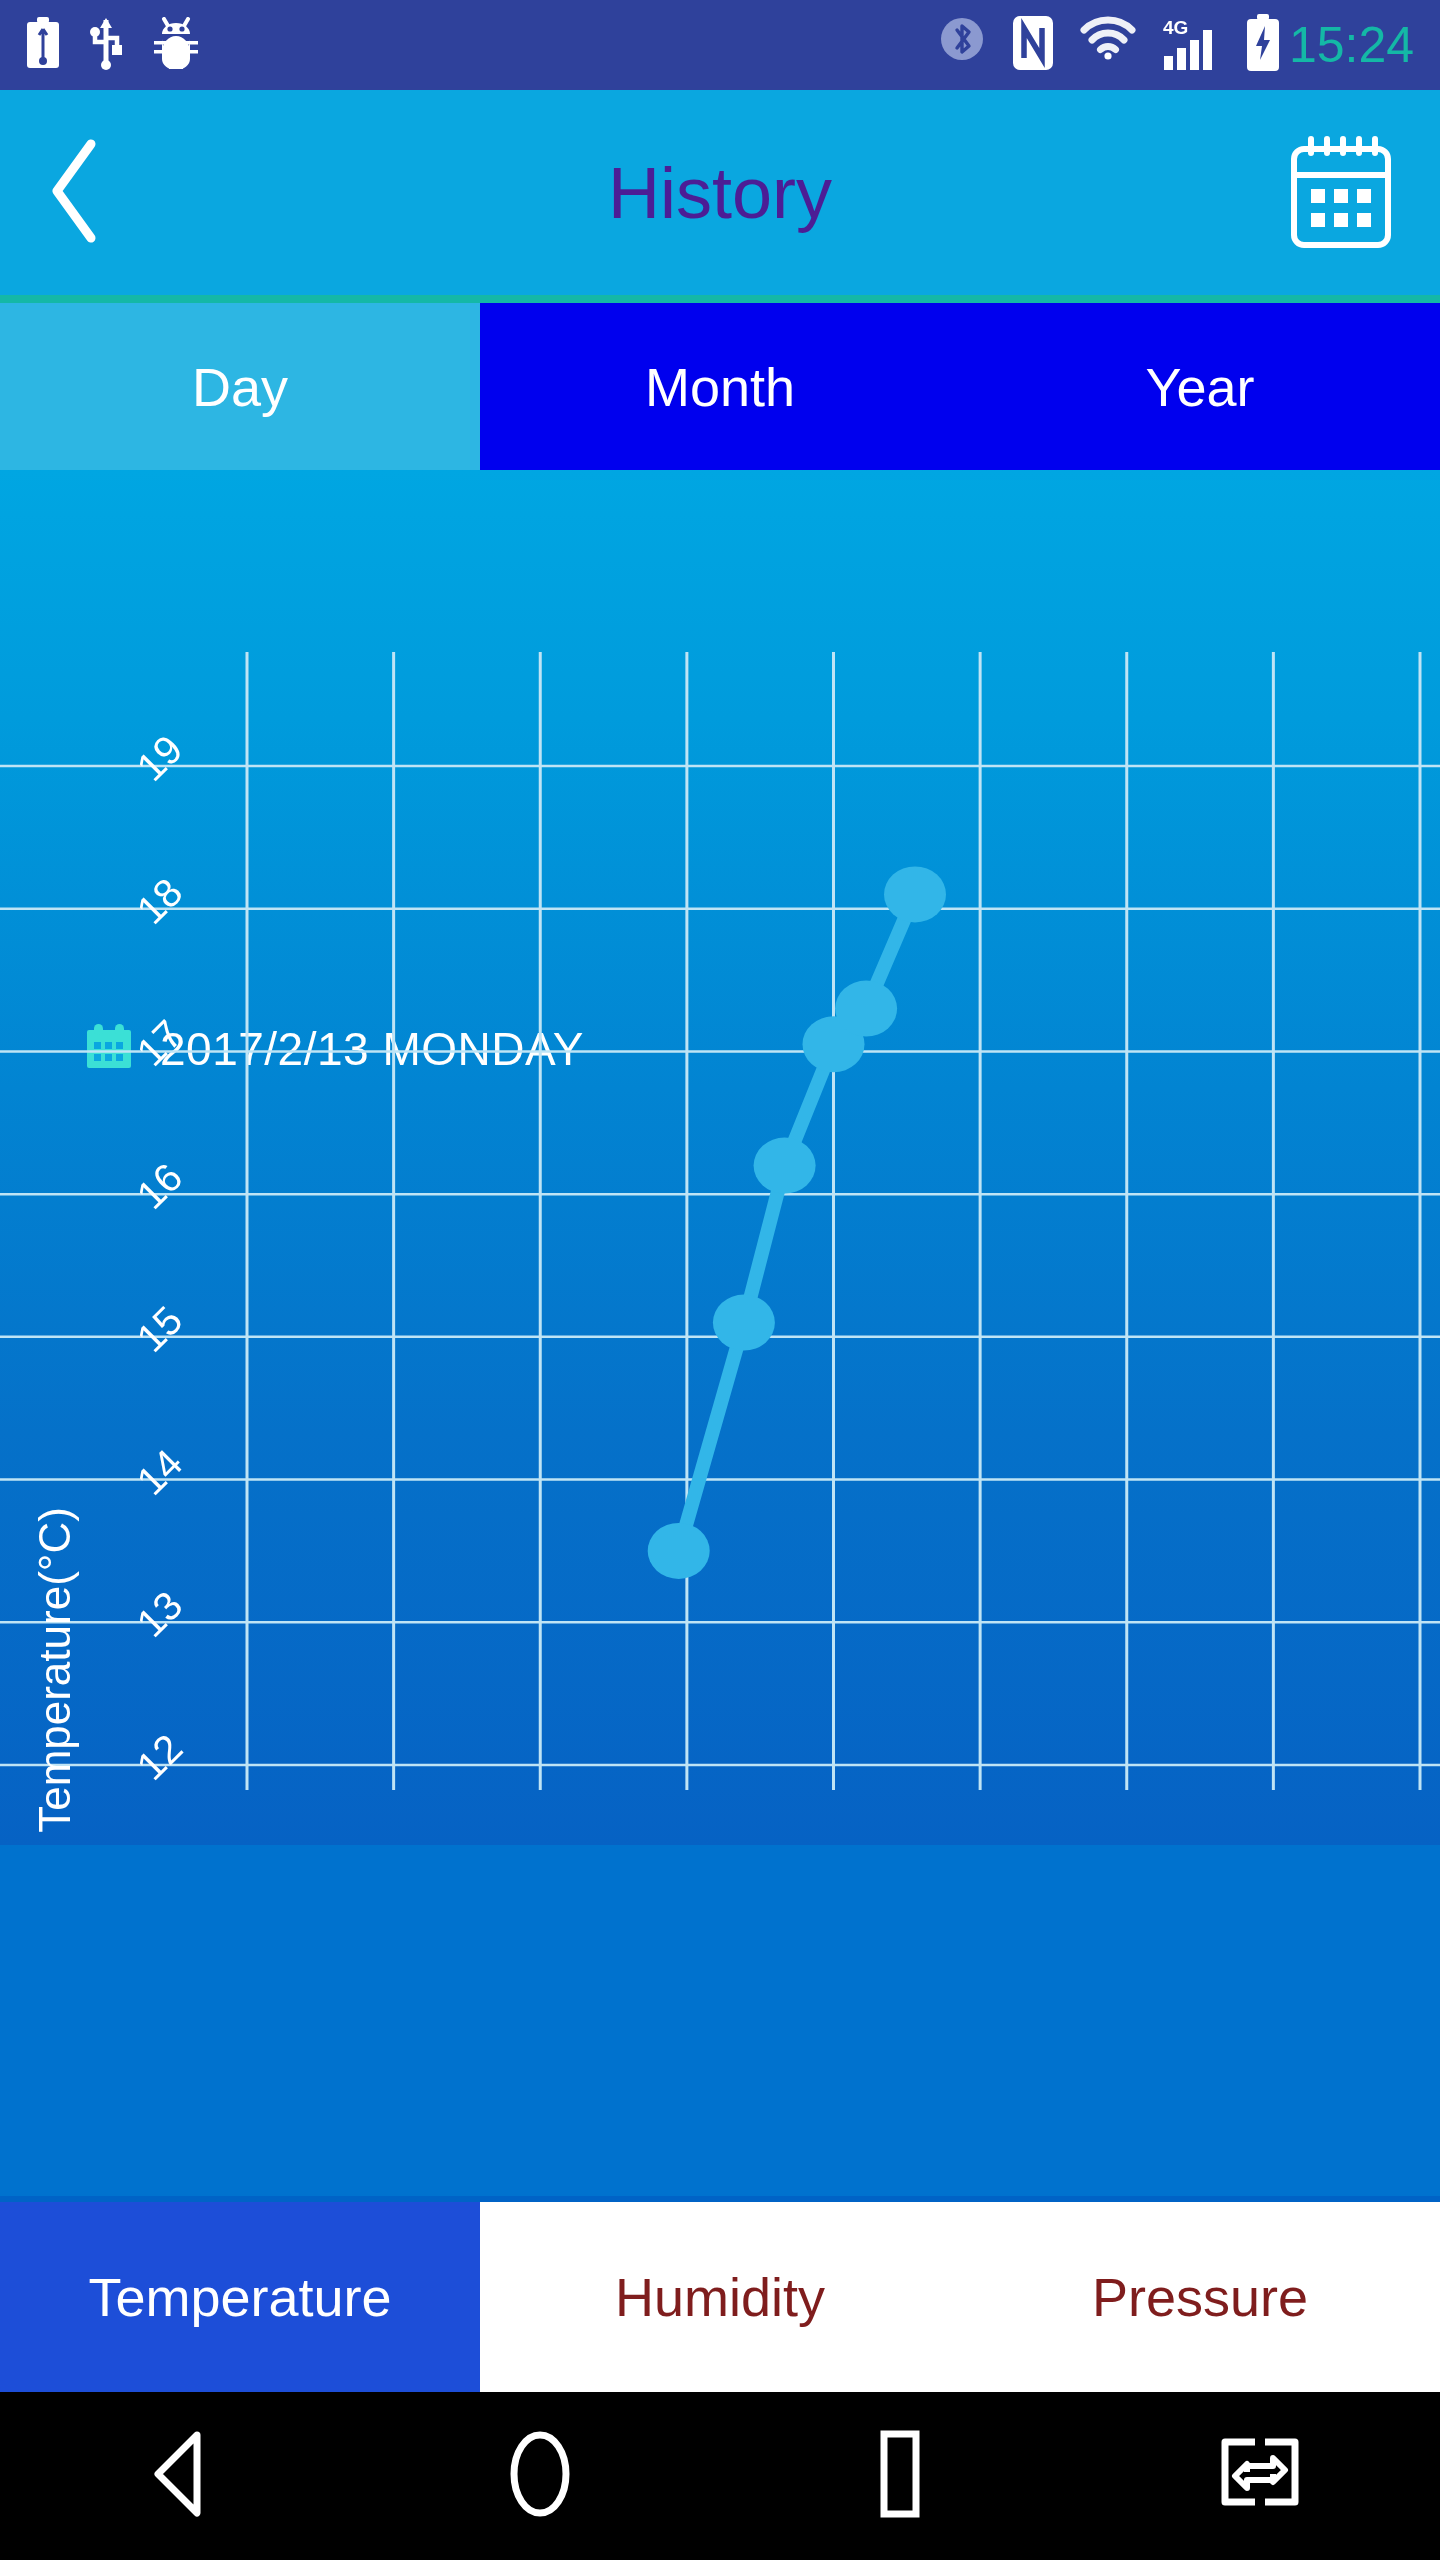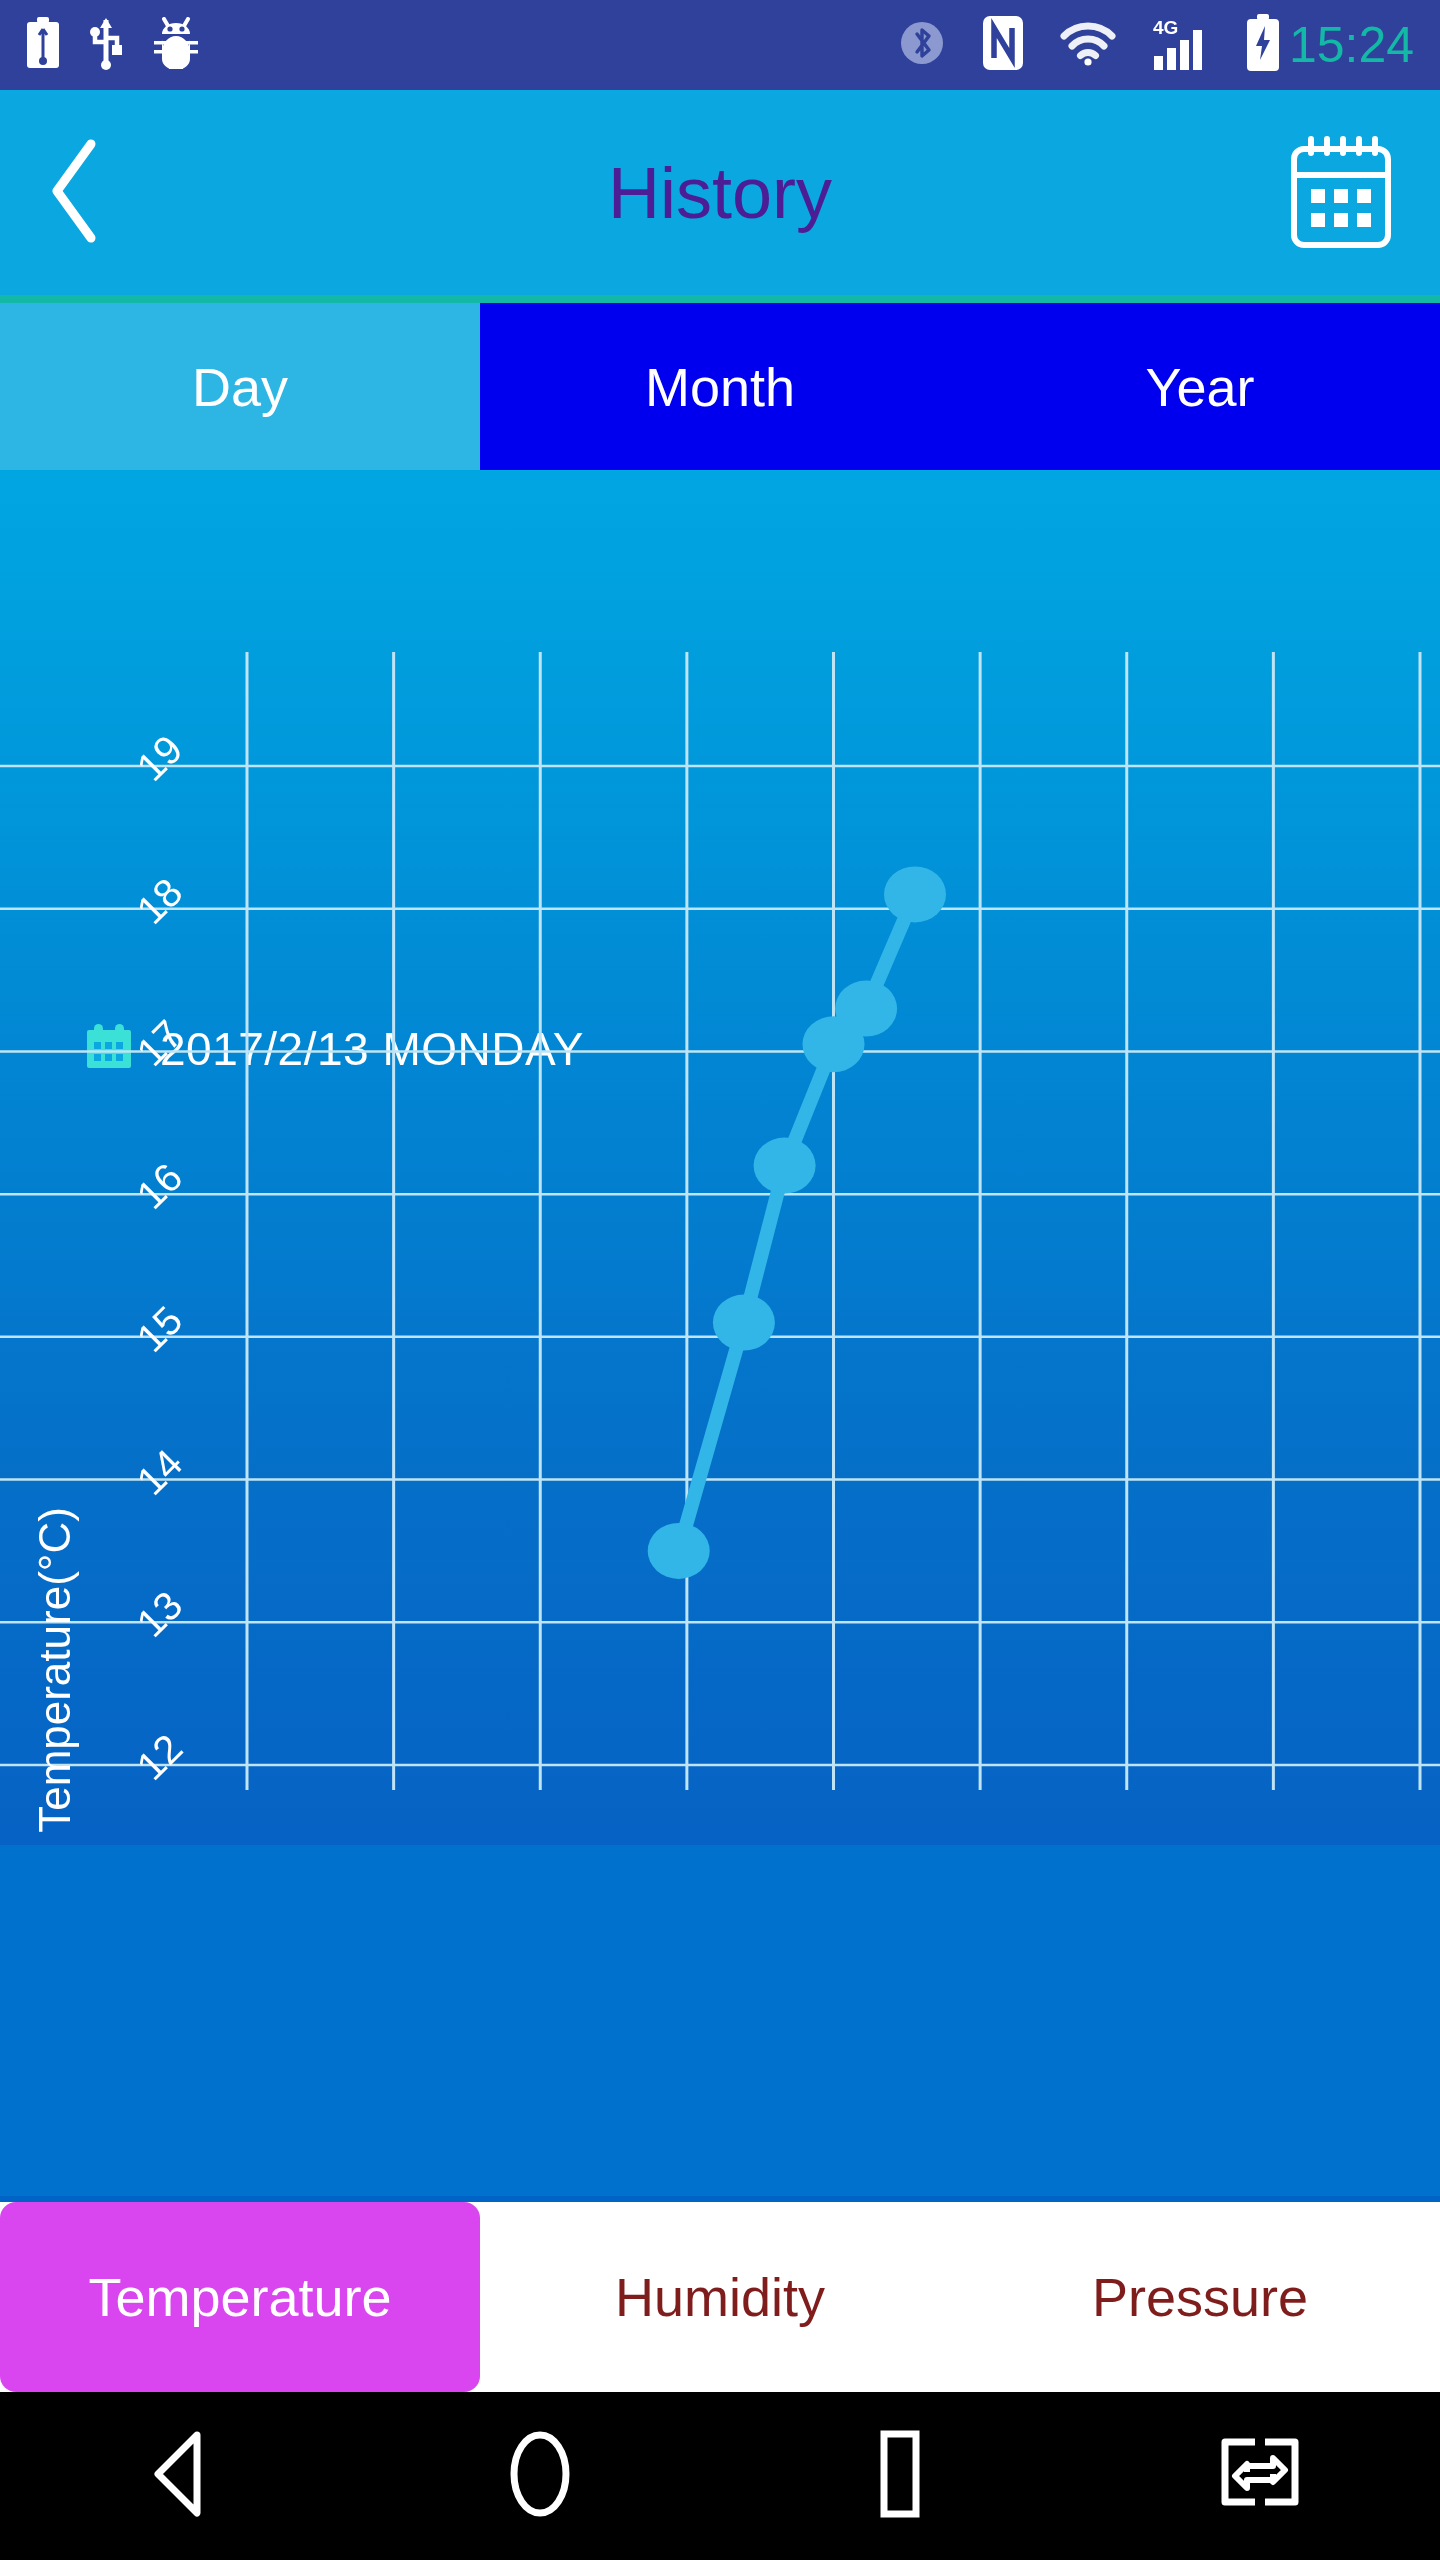--- a/index.html
+++ b/index.html
@@ -15,21 +15,21 @@
   #status-bar {
     height:90px; width:100%;
     background:#2F419B;
     display:flex; align-items:center;
     padding:0 26px;
     position:relative;
   }
   .sb-left { display:flex; align-items:center; gap:30px; }
   .sb-right {
     margin-left:auto;
-    display:flex; align-items:center; gap:34px;
+    display:flex; gap:24px;
   }
   .sb-ico { display:block; }
   #status-clock {
     color:#14b8a6; font-size:50px; font-weight:400;
     letter-spacing:0px; line-height:1; margin-left:8px;
   }
 
   
   #app-header {
     height:205px; width:100%;
@@ -119,21 +119,21 @@
     border-top:6px solid #0063C6;
   }
   .measure-tab {
     flex:1;
     display:flex; align-items:center; justify-content:center;
     font-size:54px; font-weight:400;
     color:#7f1d1d;
     background:#fff;
     cursor:pointer;
   }
-  .measure-tab.active { background:#d946ef; color:#fff;border-radius:16px; }
+  .measure-tab.active { background:#1d4ed8; color:#fff; }
 
   
   #nav-bar {
     position:absolute; left:0; top:2392px;
     width:100%; height:168px;
     background:#000;
     display:flex; align-items:center;
   }
   .nav-btn {
     flex:1;

